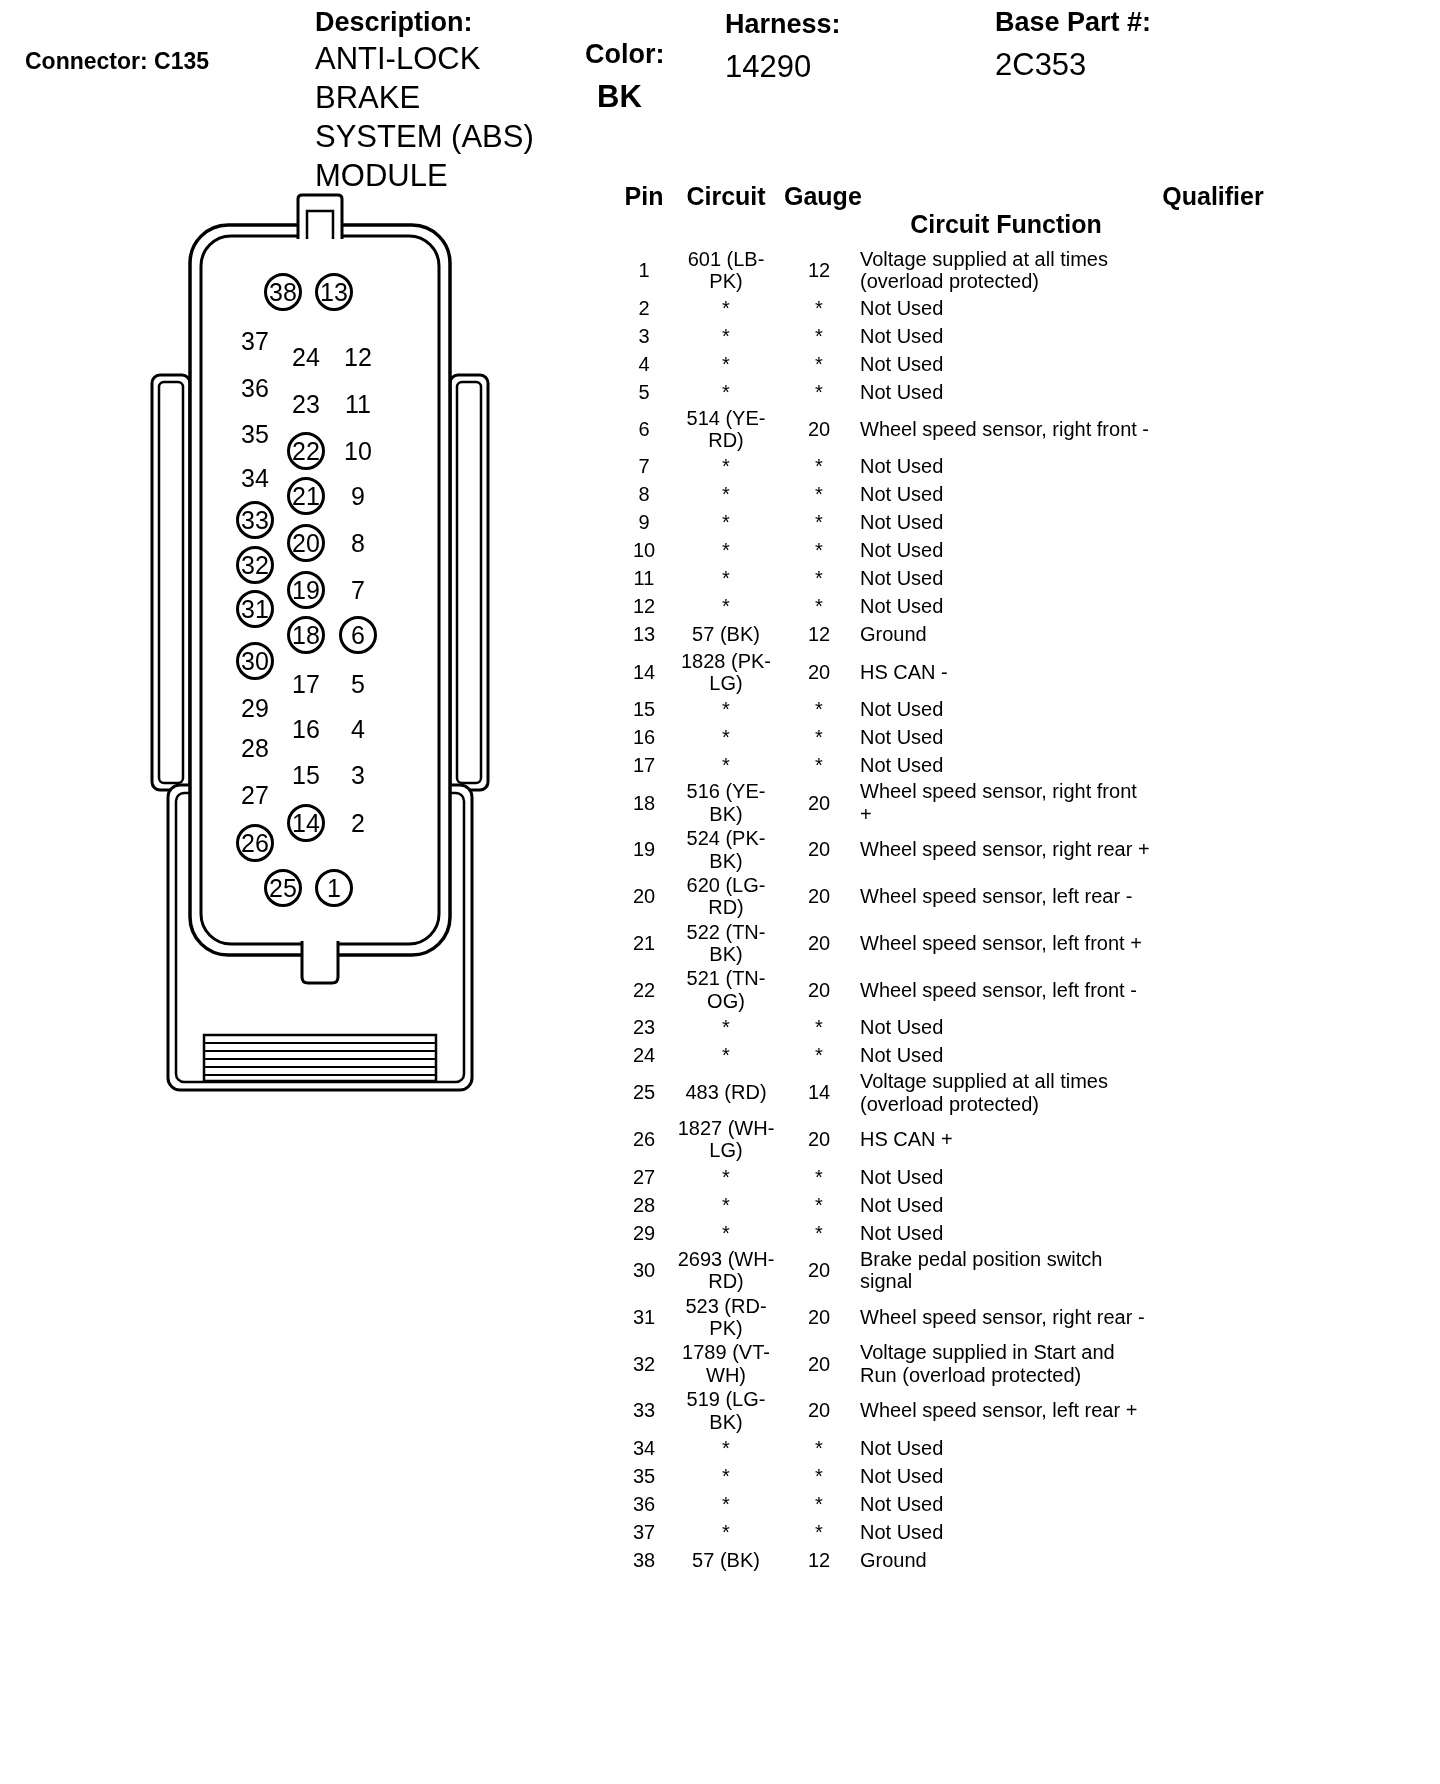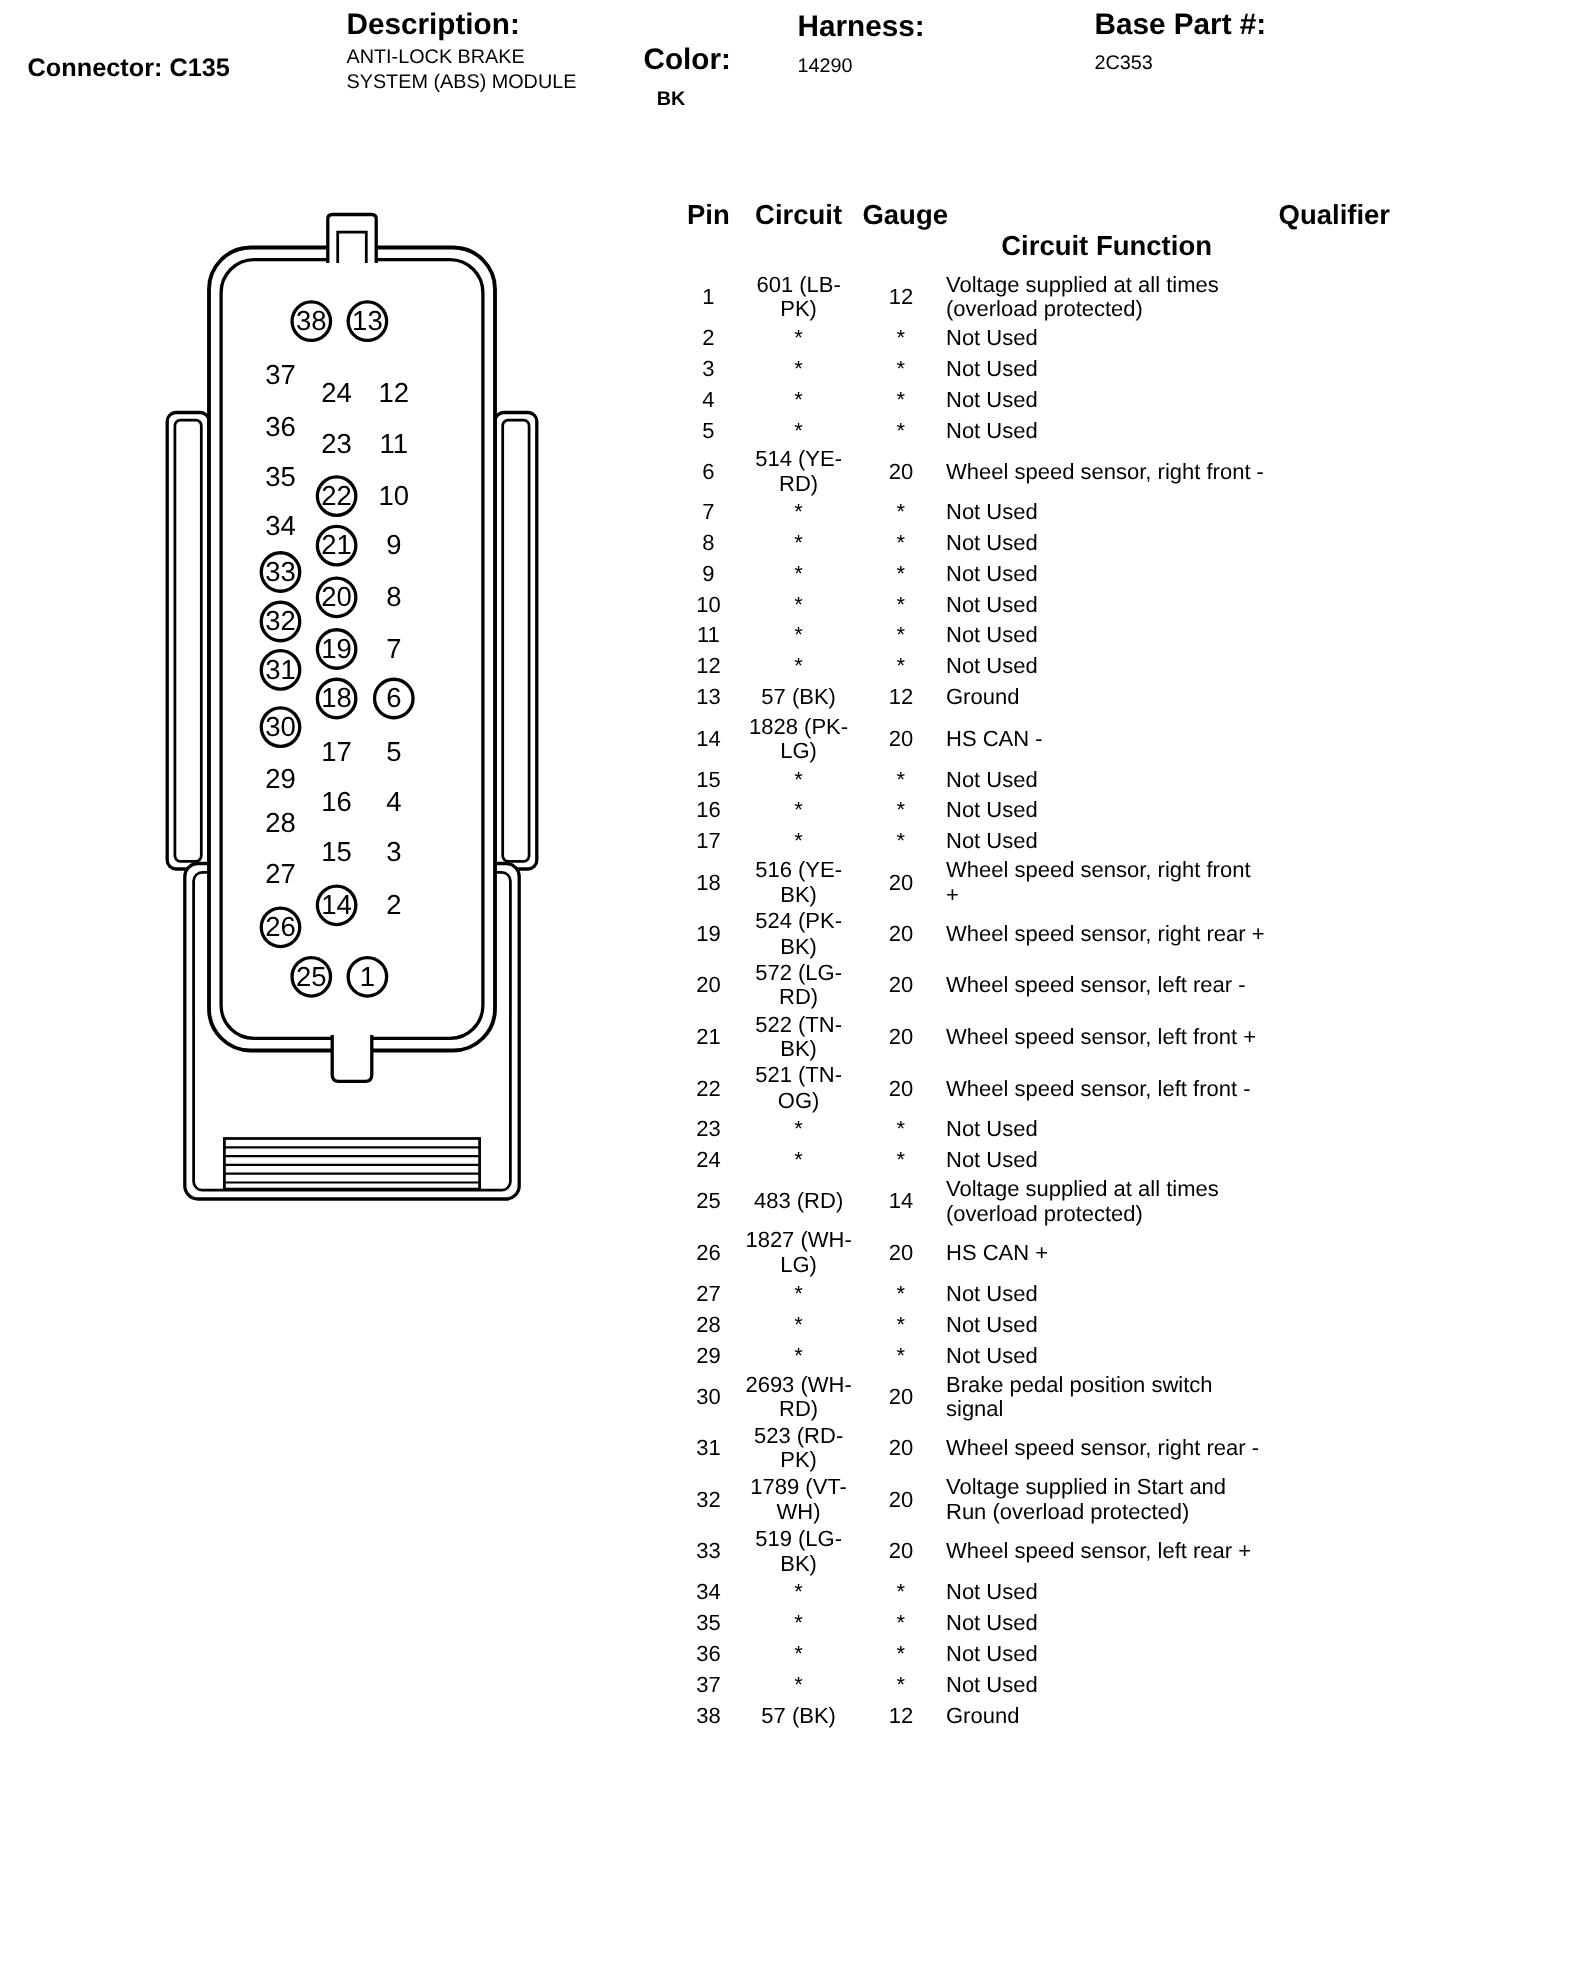--- a/index.html
+++ b/index.html
@@ -7,21 +7,21 @@
     width:1440px;height:1784px;
     font-family:"Liberation Sans","DejaVu Sans",sans-serif;
     color:#000;position:relative;
   }
   .page{position:relative;width:1440px;height:1784px;background:#fff;overflow:hidden;}
 
   
   .connector-title{position:absolute;left:25px;top:48px;font-size:23px;font-weight:bold;white-space:nowrap;}
   .hdr-block{position:absolute;text-align:left;}
   .hb-label{font-size:27px;font-weight:bold;line-height:1.2;}
-  .hb-value{font-size:18px;line-height:1.25;}
+  .hb-value{font-size:31px;line-height:1.25;}
   #desc-block{left:315px;top:6px;width:240px;}
   #desc-block .hb-value{margin-top:2px;}
   #color-block{left:585px;top:38px;text-align:left;}
   #color-block .hb-value{padding-left:12px;margin-top:8px;font-weight:bold;}
   #harness-block{left:725px;top:8px;width:160px;}
   #harness-block .hb-value{margin-top:8px;}
   #basepart-block{left:995px;top:6px;width:200px;}
   #basepart-block .hb-value{margin-top:8px;}
 
   
@@ -276,21 +276,21 @@
         </div>
         <div class="tr">
           <div class="td c-pin">19</div>
           <div class="td c-circuit">524 (PK-BK)</div>
           <div class="td c-gauge">20</div>
           <div class="td c-func">Wheel speed sensor, right rear +</div>
           <div class="td c-qual"></div>
         </div>
         <div class="tr">
           <div class="td c-pin">20</div>
-          <div class="td c-circuit">572 (LG-RD)</div>
+          <div class="td c-circuit">620 (LG-RD)</div>
           <div class="td c-gauge">20</div>
           <div class="td c-func">Wheel speed sensor, left rear -</div>
           <div class="td c-qual"></div>
         </div>
         <div class="tr">
           <div class="td c-pin">21</div>
           <div class="td c-circuit">522 (TN-BK)</div>
           <div class="td c-gauge">20</div>
           <div class="td c-func">Wheel speed sensor, left front +</div>
           <div class="td c-qual"></div>

